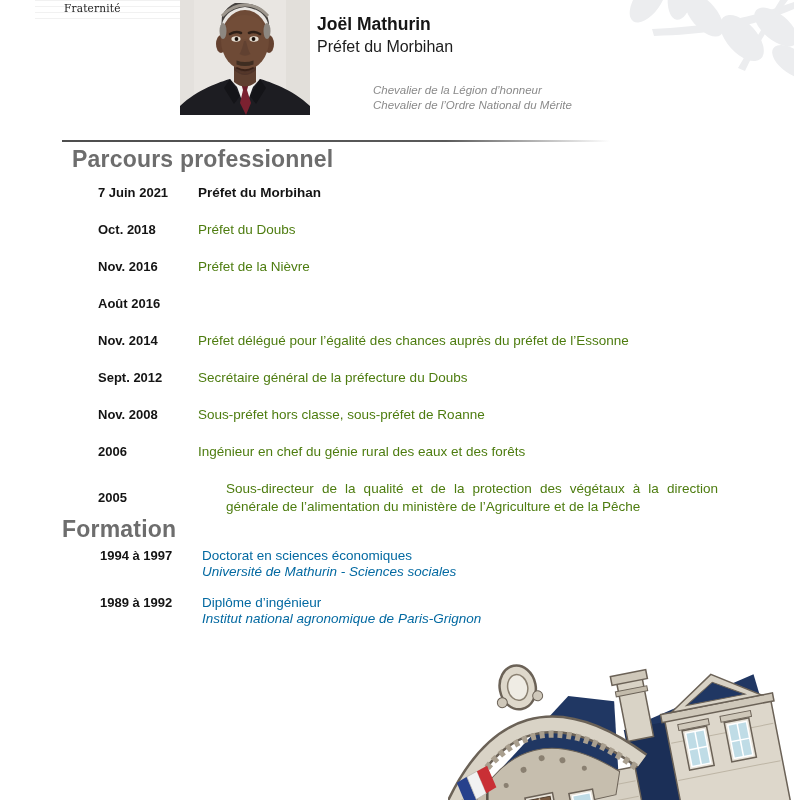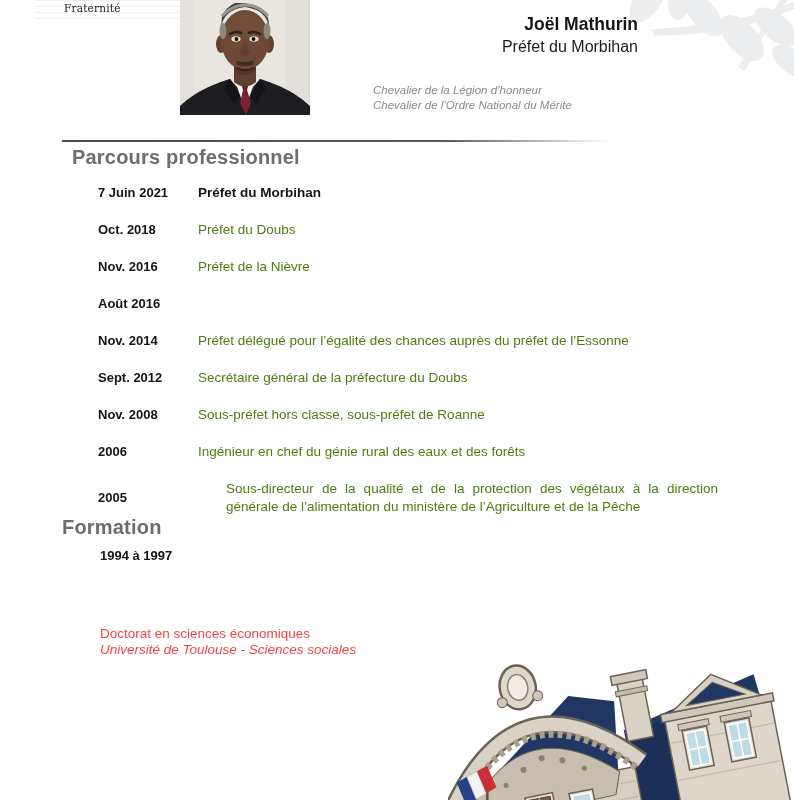--- a/index.html
+++ b/index.html
@@ -22,48 +22,48 @@
     font-size:10.5px;color:#1a1a1a;letter-spacing:.2px;
   }
 
   
   .leaves{right:0;top:0;}
 
   
   .portrait{left:180px;top:0;width:130px;height:115px;}
 
   
-  .person{left:308px;top:13px;width:330px;text-align:right;}
+  .person{left:317px;top:13px;width:330px;}
   .person-name{font-size:17.5px;font-weight:700;color:#161616;line-height:23px;}
   .person-title{font-size:16px;color:#1c1c1c;line-height:22px;}
   .honors{left:325px;top:83px;width:330px;}
   .honor-line{font-style:italic;font-size:11.5px;color:#8a8a8a;line-height:15px;margin-left:48px;}
 
   .divider{
     left:62px;top:140px;width:548px;height:2px;
     background:linear-gradient(90deg,#4e4e4e 0%,#5a5a5a 70%,rgba(120,120,120,0) 100%);
   }
 
   .section-title{
-    font-weight:700;color:#6d6d6d;font-size:20px;letter-spacing:.2px;
+    font-weight:700;color:#6d6d6d;font-size:23px;letter-spacing:.2px;
   }
   .career-title{left:72px;top:146px;}
   .formation-title{left:62px;top:516px;}
 
   .career-list{left:98px;top:184px;width:620px;}
   .row{display:flex;margin-bottom:19px;align-items:center;}
   .row-date{flex:0 0 100px;font-weight:700;font-size:13px;color:#141414;line-height:18px;}
   .row-desc{width:518px;font-size:13.5px;color:#4d7c0f;line-height:18px;}
   .row-desc.bold{font-weight:700;color:#141414;}
   .row-desc.justify{text-align:justify;margin-left:28px;}
 
   .formation-list{left:100px;top:548px;width:600px;}
-  .frow{display:flex;margin-bottom:16px;flex-direction:column;}
+  .frow{display:flex;margin-bottom:16px;}
   .frow-date{flex:0 0 78px;text-align:left;font-weight:700;font-size:13px;color:#141414;line-height:15.5px;margin-right:24px;white-space:nowrap;}
-  .frow-body{font-size:13.5px;line-height:15.5px;color:#ef4444;}
+  .frow-body{font-size:13.5px;line-height:15.5px;color:#0369a1;}
   .frow-degree{display:block;}
   .frow-inst{display:block;font-style:italic;}
 
   .building{left:448px;top:660px;width:346px;height:140px;overflow:hidden;}
 </style>
 </head>
 <body>
 
 <div class="abs logo-remnant"></div>
 <div class="abs fraternite">Fraternité</div>
@@ -174,21 +174,28 @@
     <div class="row-desc justify">Sous-directeur de la qualité et de la protection des végétaux à la direction générale de l’alimentation du ministère de l’Agriculture et de la Pêche</div>
   </div>
 </div>
 
 <div class="abs section-title formation-title">Formation</div>
 <div class="abs formation-list">
   <div class="frow">
     <div class="frow-date">1994 à 1997</div>
     <div class="frow-body">
       <span class="frow-degree">Doctorat en sciences économiques</span>
-      <span class="frow-inst">Université de Toulouse - Sciences sociales</span>
+      <span class="frow-inst">Université de Mathurin - Sciences sociales</span>
+    </div>
+  </div>
+  <div class="frow">
+    <div class="frow-date">1989 à 1992</div>
+    <div class="frow-body">
+      <span class="frow-degree">Diplôme d’ingénieur</span>
+      <span class="frow-inst">Institut national agronomique de Paris-Grignon</span>
     </div>
   </div>
 </div>
 
 <svg class="abs building" viewBox="0 0 346 140" style="overflow:hidden;">
   <g transform="rotate(-11 30 190)">
 
     <path d="M58,122 L148,56 L192,70 L182,145 Z" fill="#203763"></path>
     <path d="M198,100 L334,70 L340,132 L202,145 Z" fill="#203763"></path>
     <rect x="196" y="100" width="44" height="100" fill="#1b2f57"></rect>

